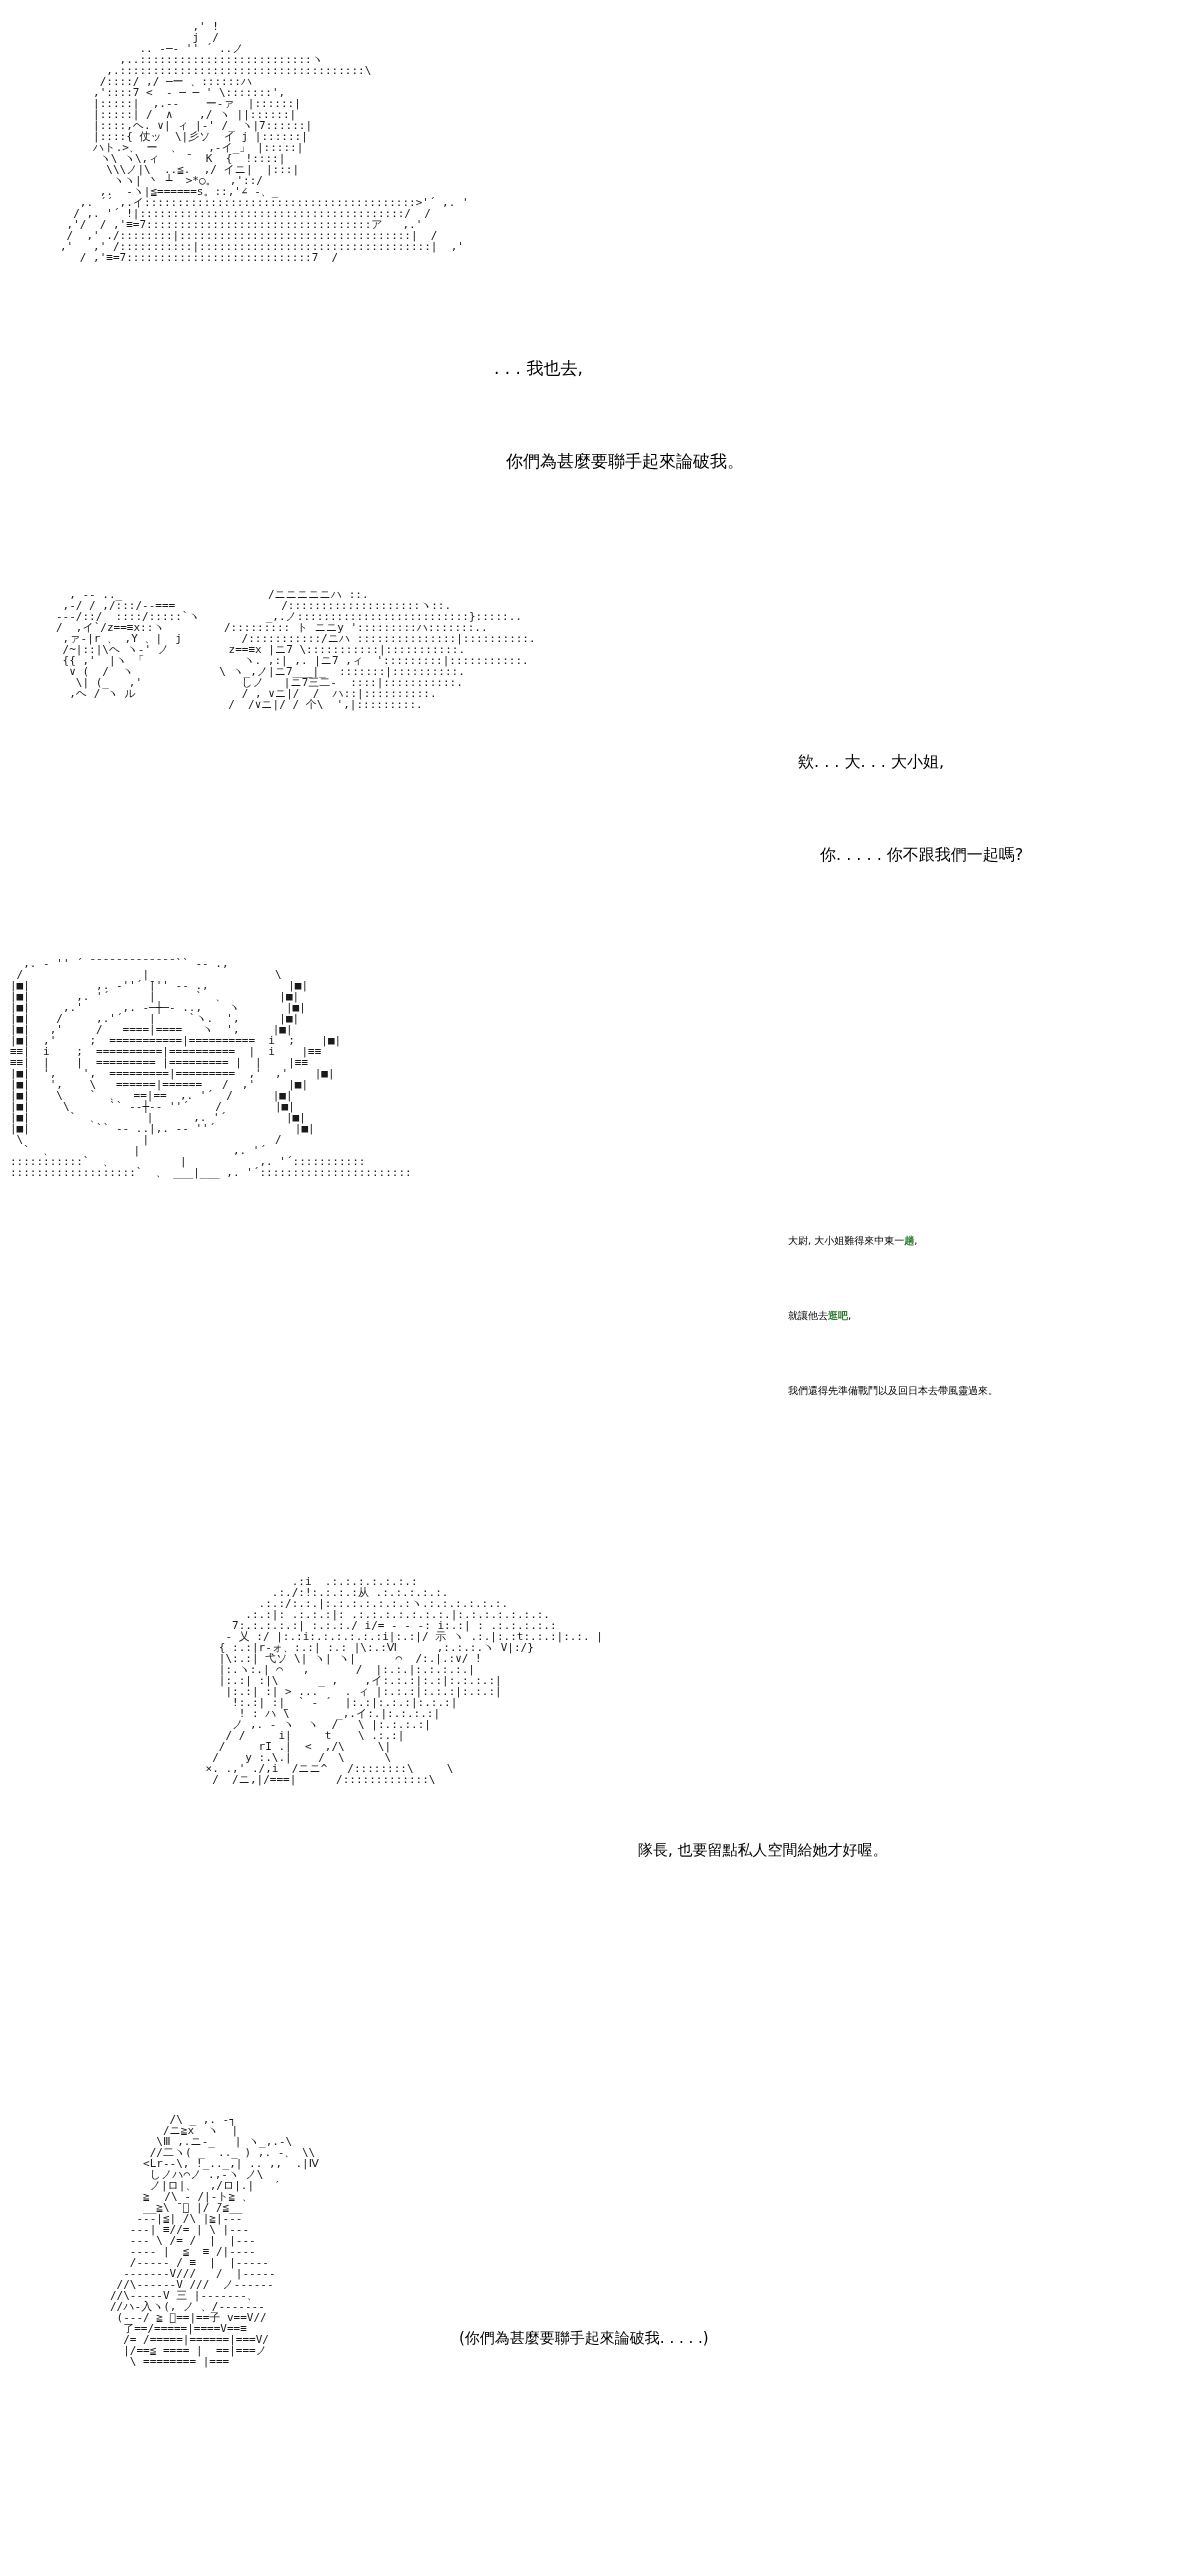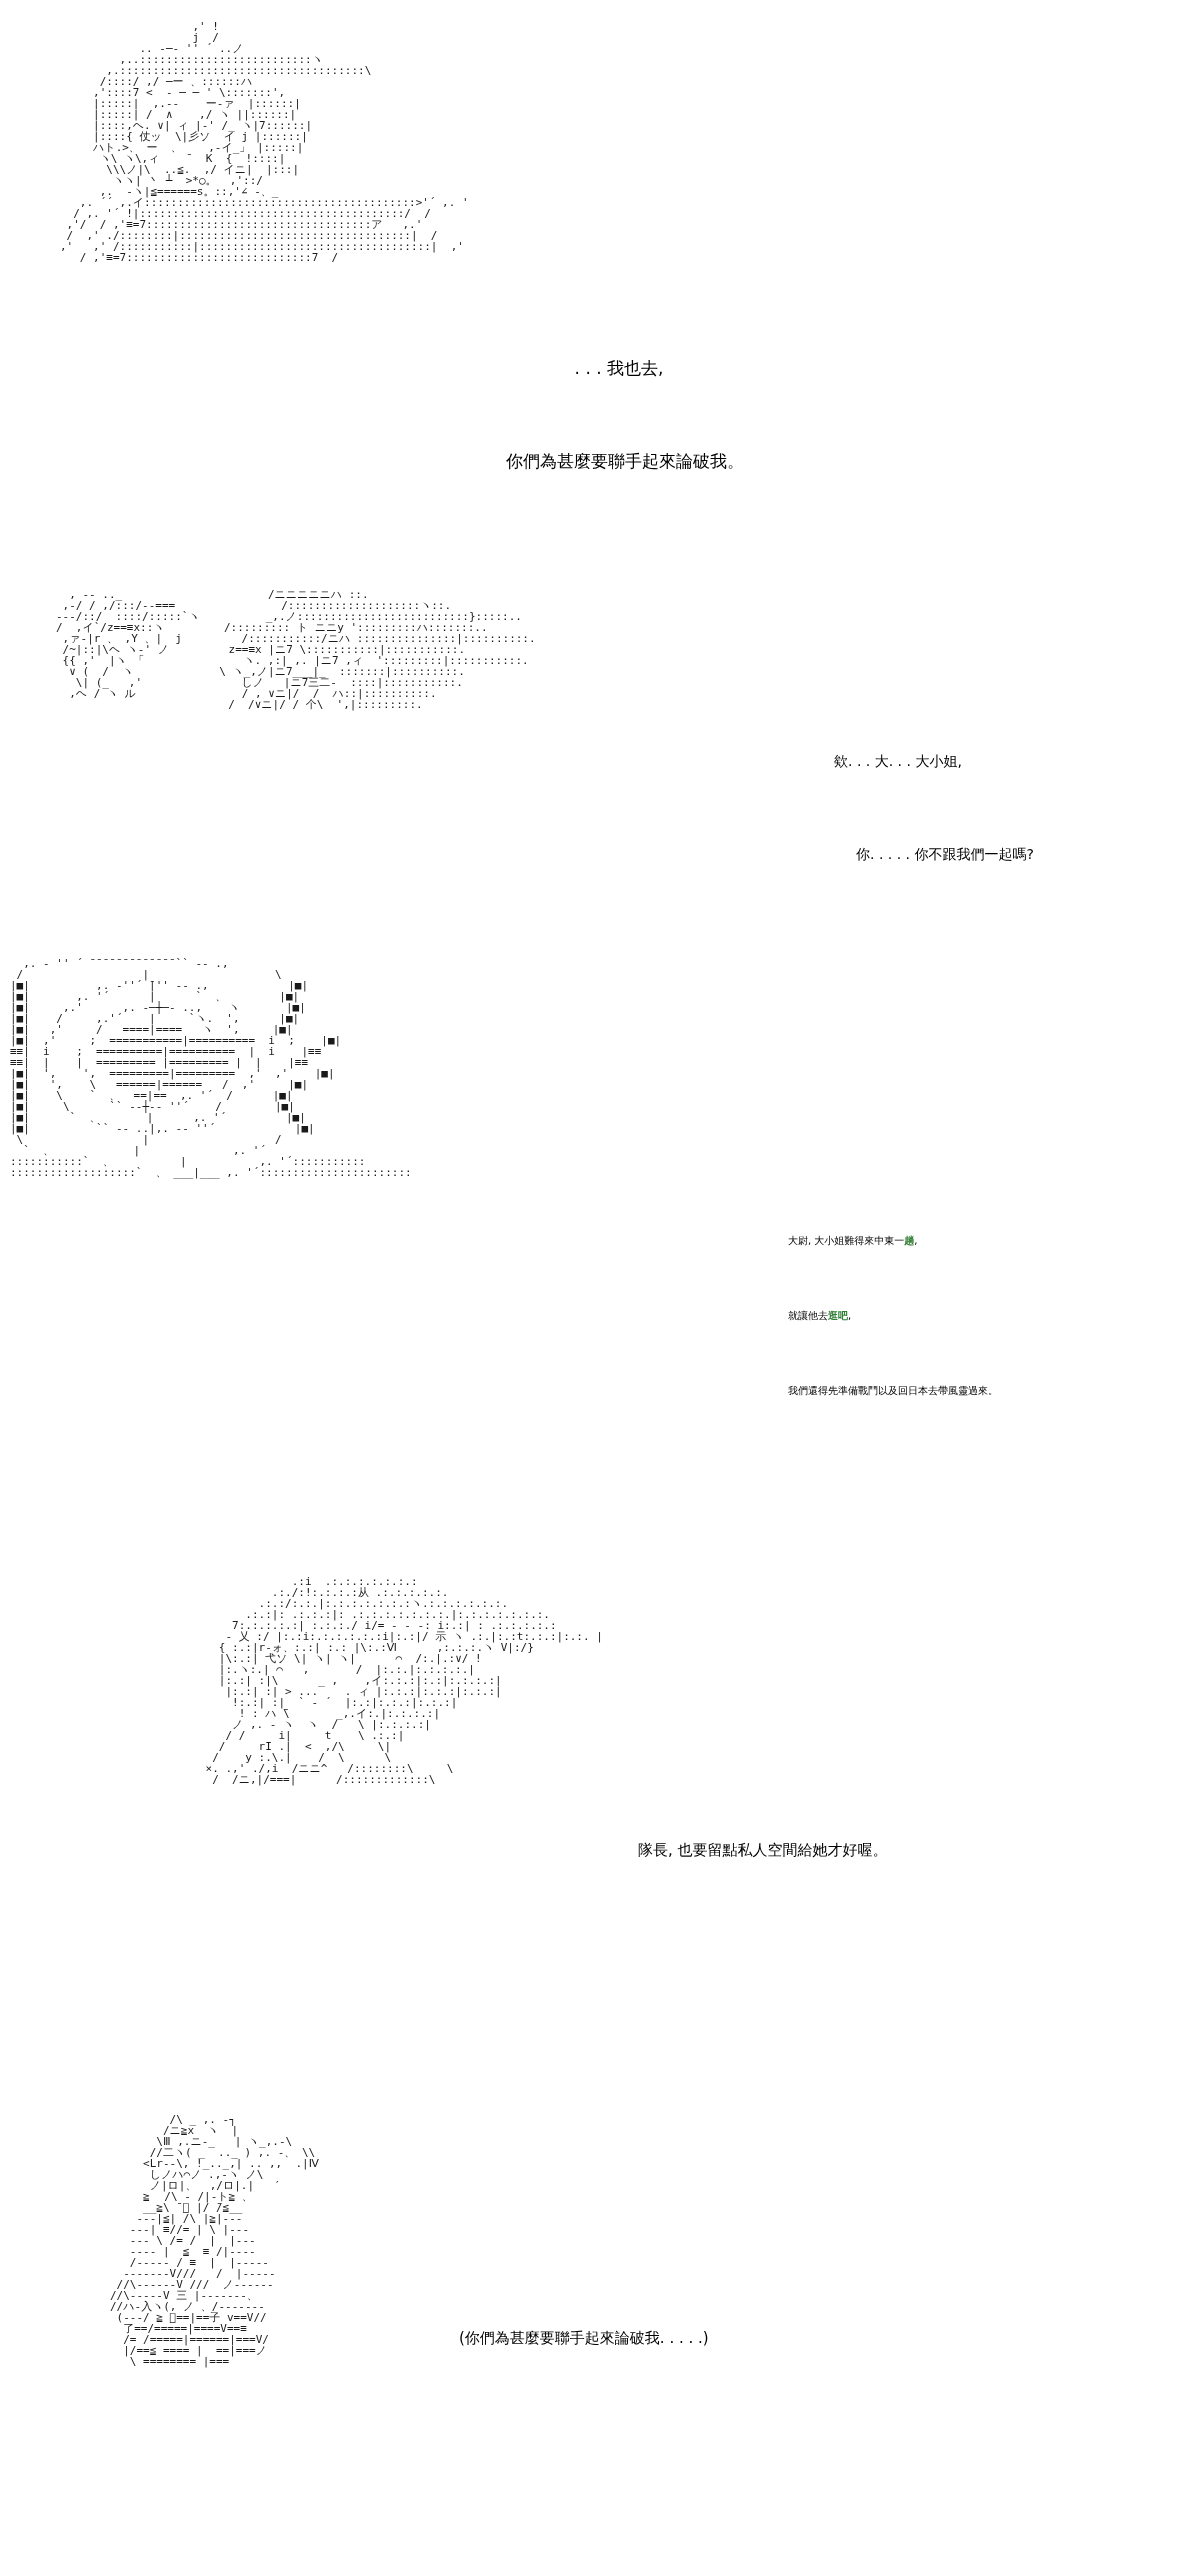--- a/index.html
+++ b/index.html
@@ -35,22 +35,22 @@
     color: #000000;
     white-space: pre-wrap;
   }
   .d-line {
     display: block;
   }
   .hl {
     color: #2f7d32;
     font-weight: bold;
   }
-  .scene-1 .dialogue { font-size: 17px; line-height: 31px; text-align: center; }
-  .scene-2 .dialogue { font-size: 14px; line-height: 31px; margin-left: 36px; }
+  .scene-1 .dialogue { font-size: 17px; line-height: 31px; }
+  .scene-2 .dialogue { font-size: 16px; line-height: 31px; }
   .scene-3 .dialogue { font-size: 10px; line-height: 25px; }
   .scene-4 .dialogue { font-size: 15px; line-height: 26px; }
   .scene-5 .dialogue { font-size: 15px; line-height: 26px; }
 </style>
 </head>
 <body>
 
 <div class="page">
 
   <div class="scene scene-1">

